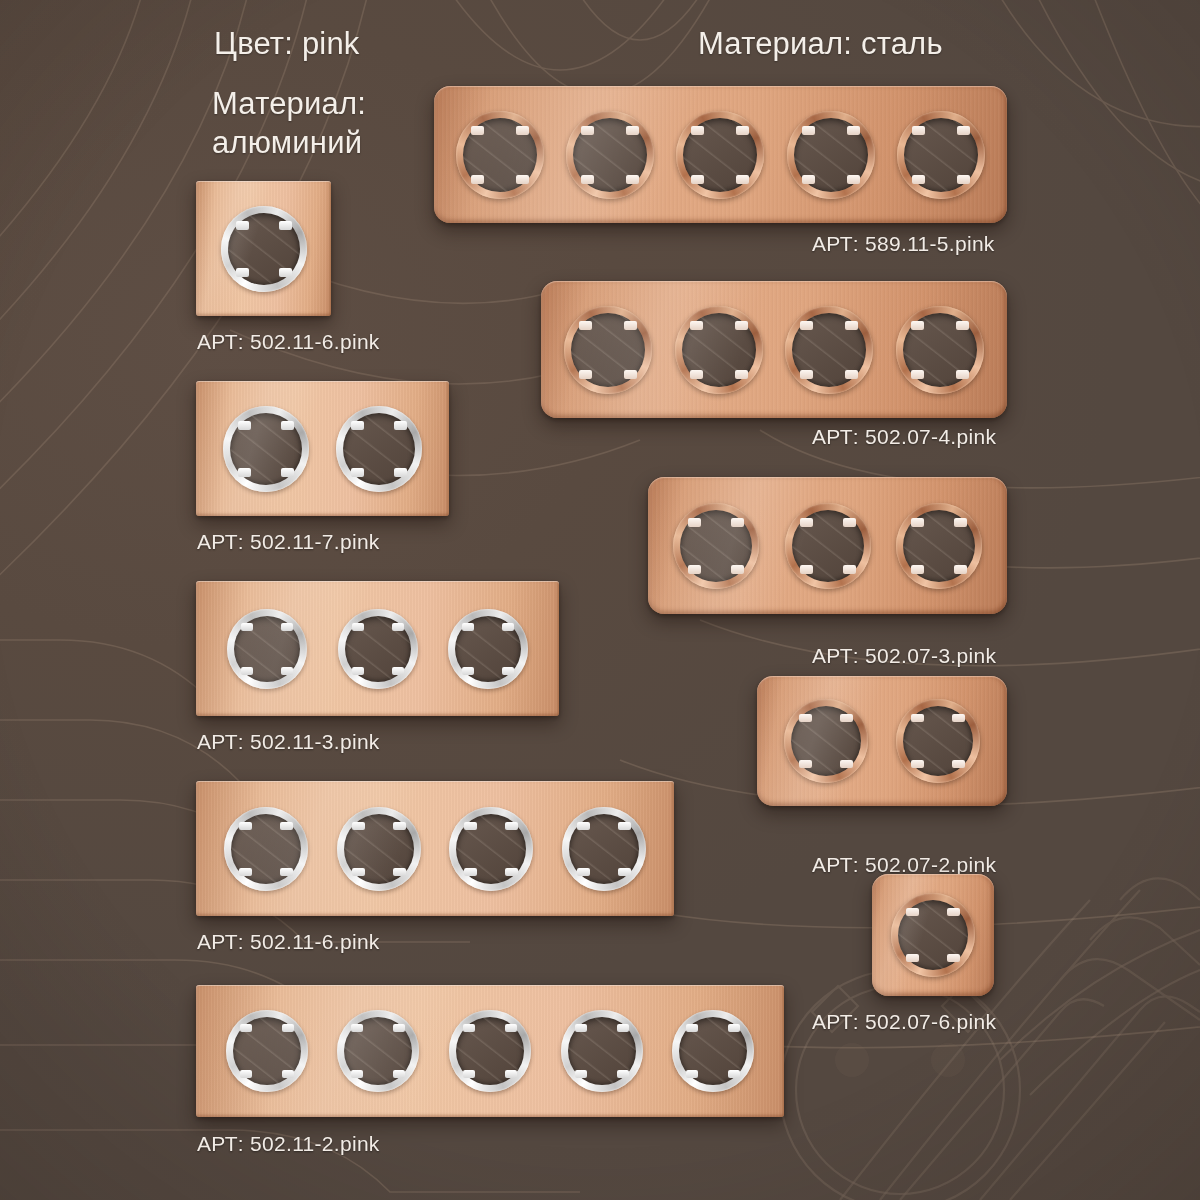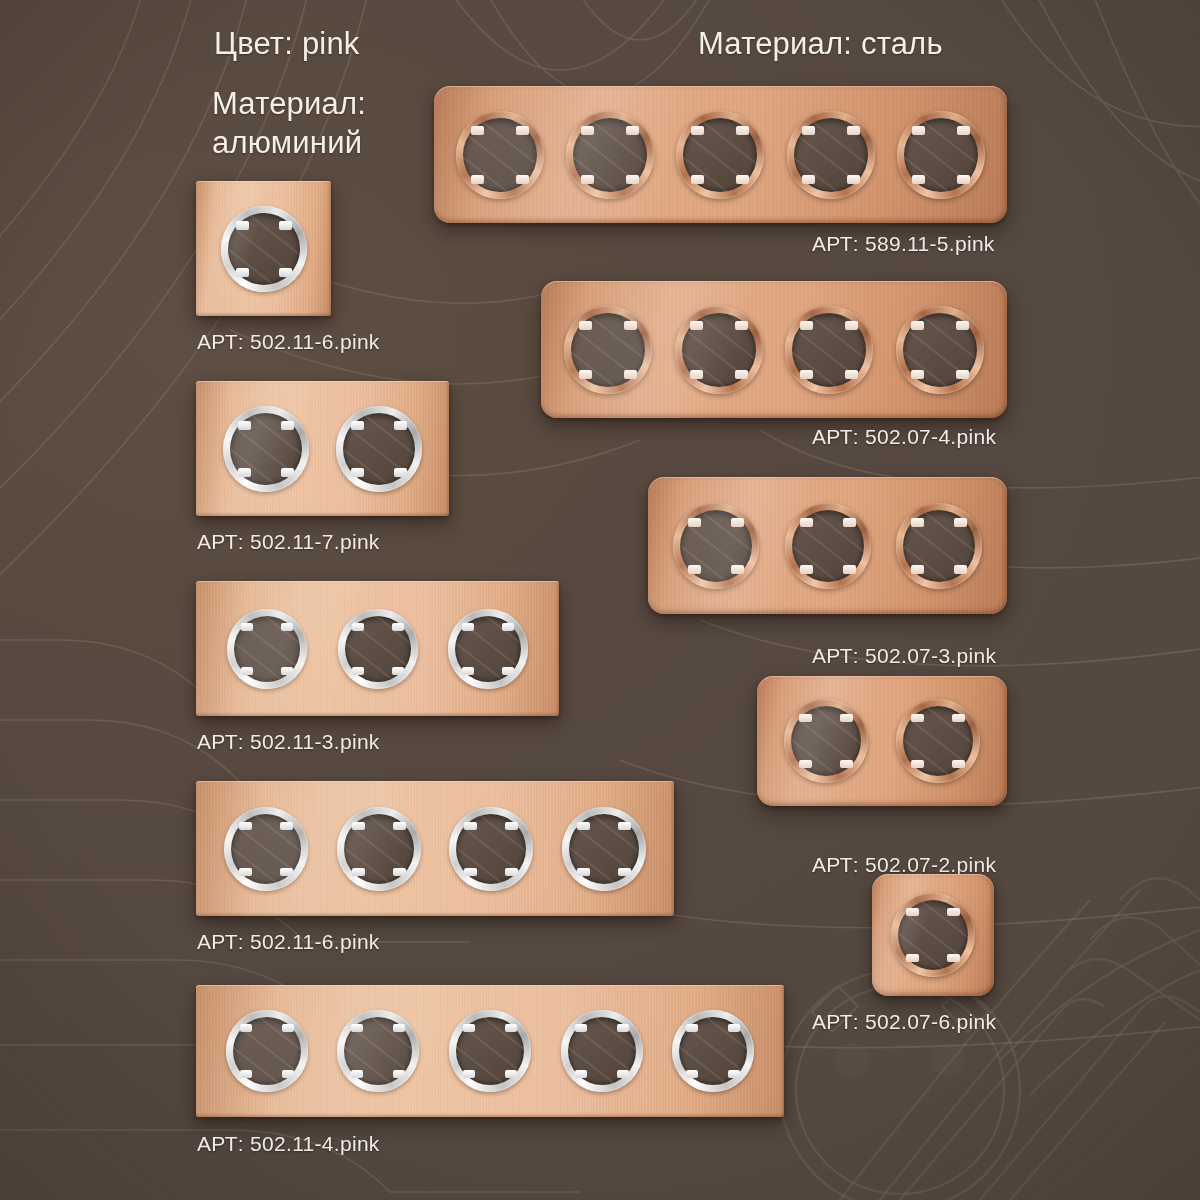--- a/index.html
+++ b/index.html
@@ -386,21 +386,21 @@
         </div>
         <div class="hole" style="width: 82px; height: 82px;">
           <div class="recess" style="inset: 7px;"></div>
           <div class="tab" style="width: 12px; height: 8px; top: 14px; left: 14px;"></div>
           <div class="tab" style="width: 12px; height: 8px; top: 14px; right: 14px;"></div>
           <div class="tab" style="width: 12px; height: 8px; bottom: 14px; left: 14px;"></div>
           <div class="tab" style="width: 12px; height: 8px; bottom: 14px; right: 14px;"></div>
         </div>
         <div class="gloss"></div>
       </div>
-      <div class="caption" style="left: 197px; top: 1132px;">АРТ: 502.11-4.pink</div>
+      <div class="caption" style="left: 197px; top: 1132px;">АРТ: 502.11-2.pink</div>
       <div class="frame steel" style="left: 434px; top: 86px; width: 573px; height: 137px; padding-left: 11.0833px; padding-right: 11.0833px;">
         <div class="hole" style="width: 88px; height: 88px;">
           <div class="recess" style="inset: 7px;"></div>
           <div class="tab" style="width: 13px; height: 9px; top: 15px; left: 15px;"></div>
           <div class="tab" style="width: 13px; height: 9px; top: 15px; right: 15px;"></div>
           <div class="tab" style="width: 13px; height: 9px; bottom: 15px; left: 15px;"></div>
           <div class="tab" style="width: 13px; height: 9px; bottom: 15px; right: 15px;"></div>
         </div>
         <div class="hole" style="width: 88px; height: 88px;">
           <div class="recess" style="inset: 7px;"></div>

